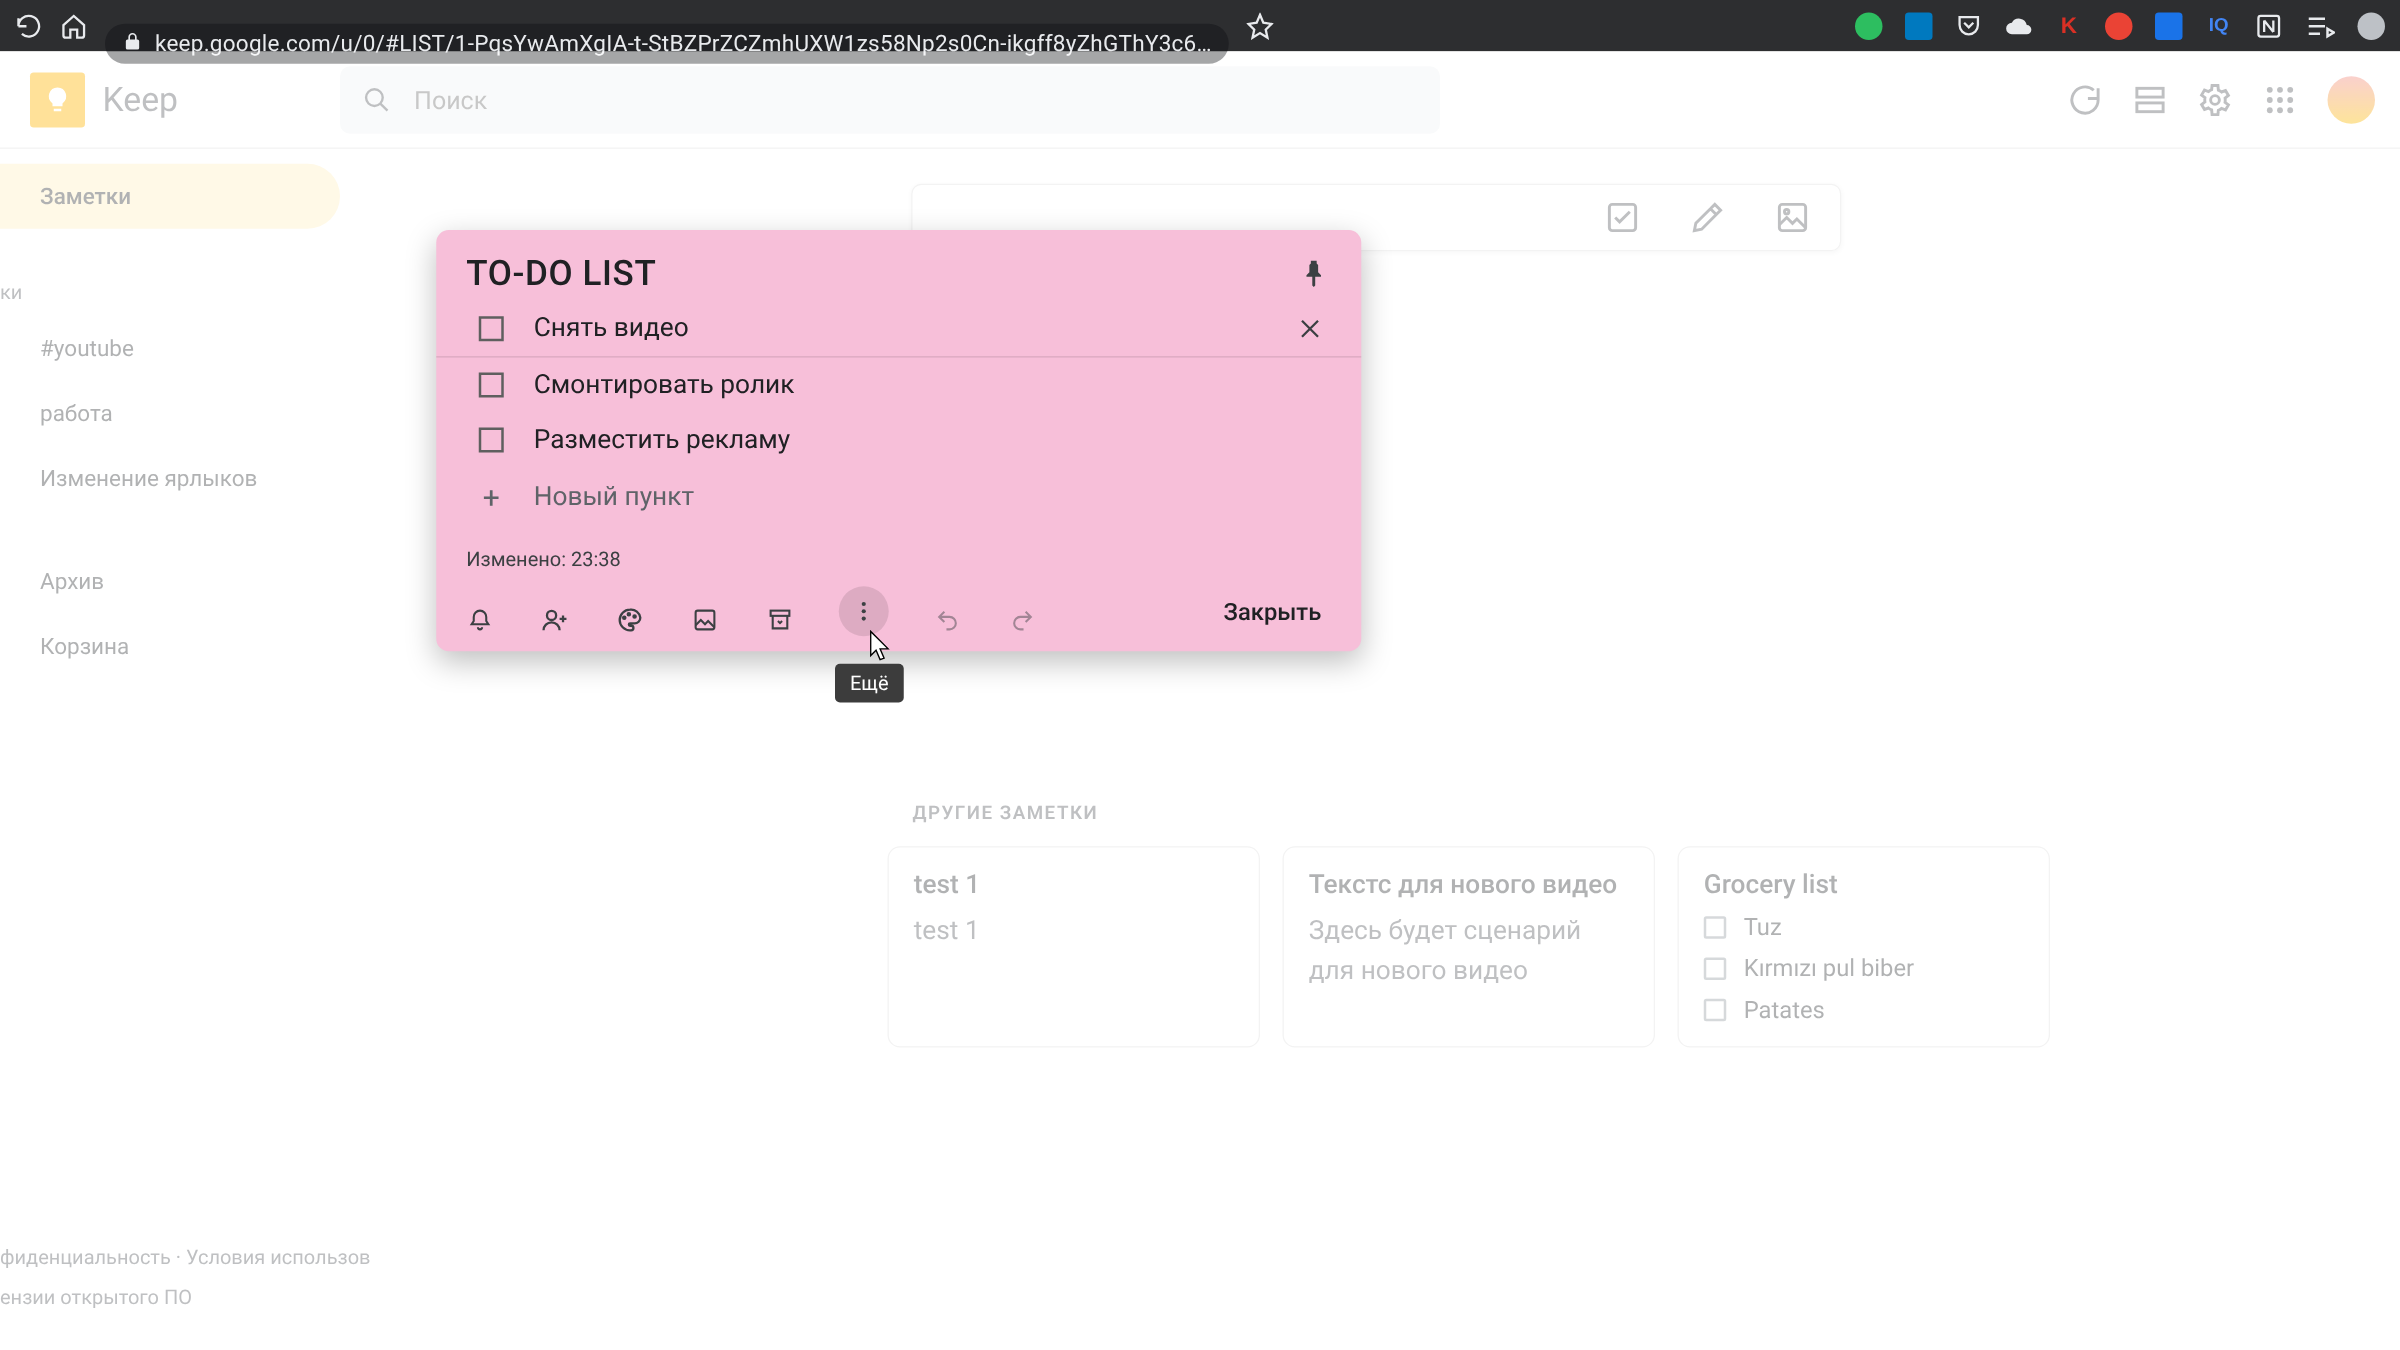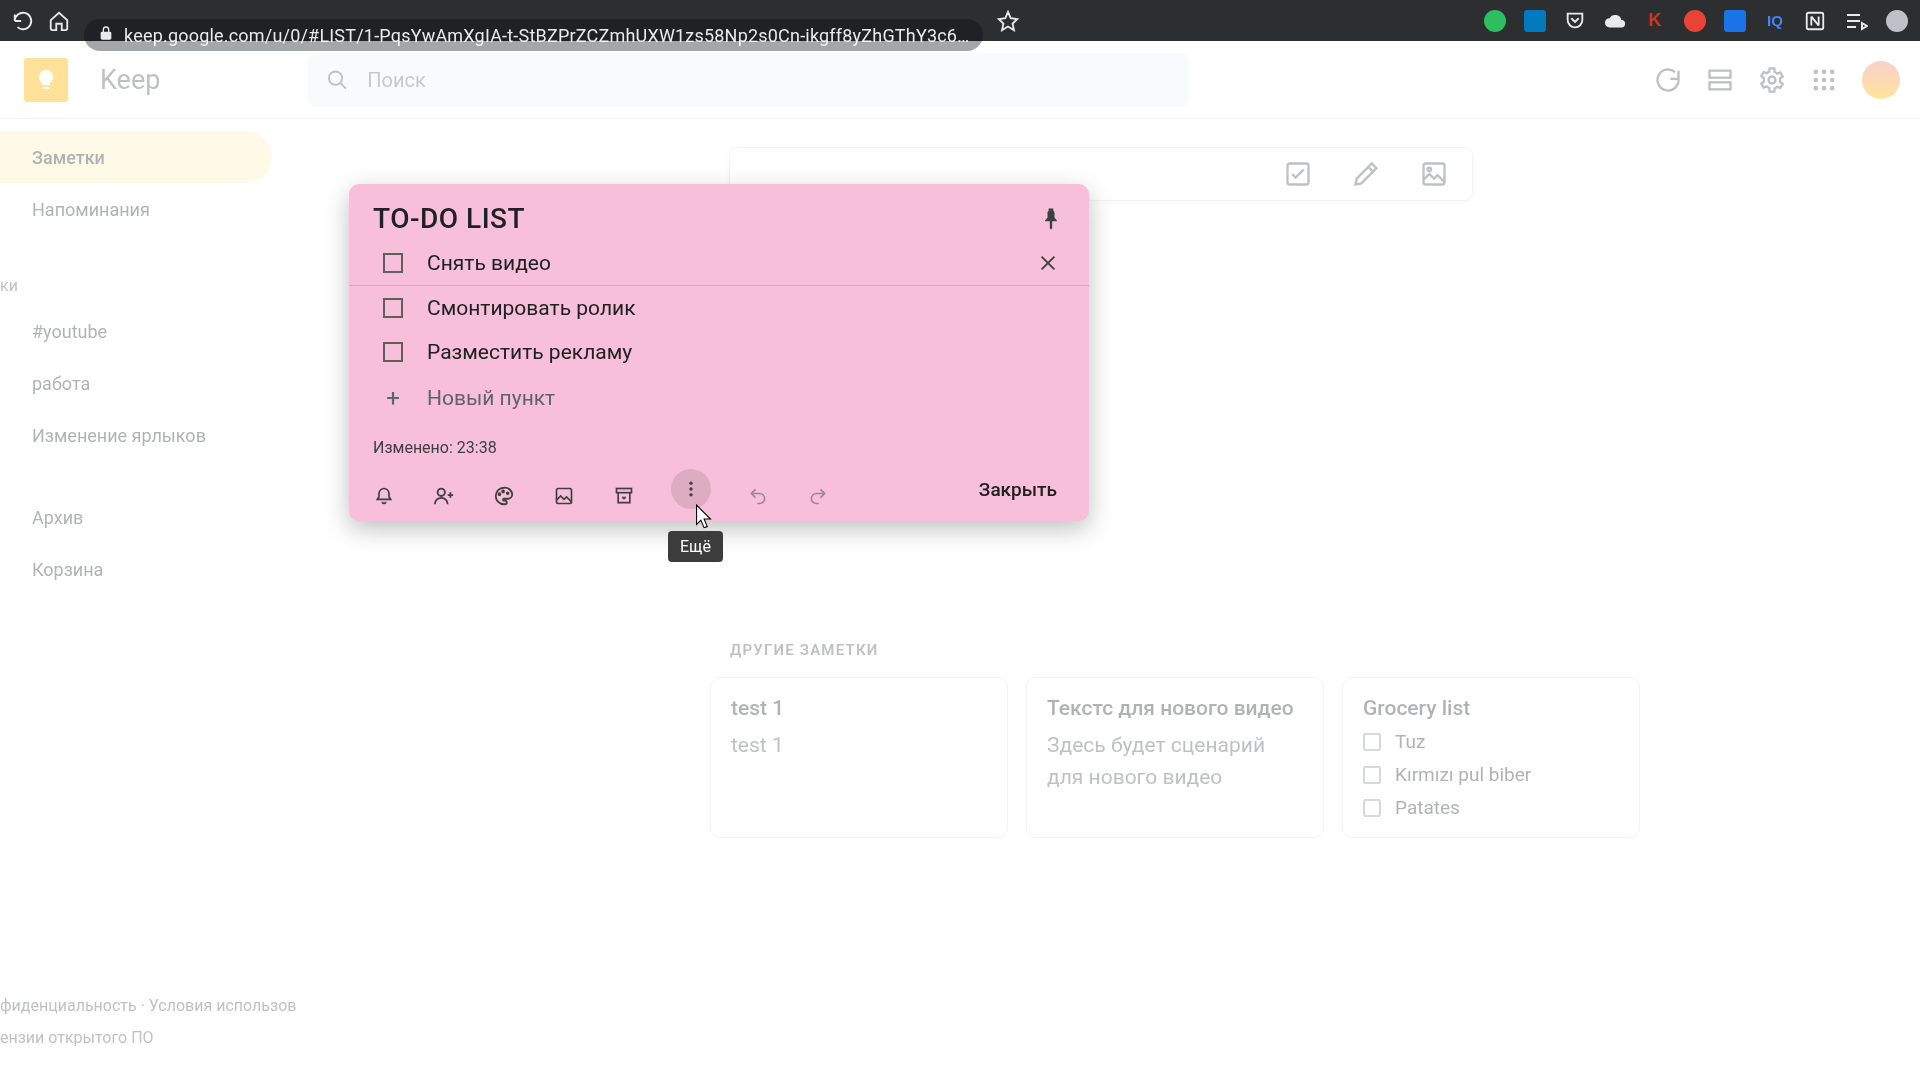--- a/index.html
+++ b/index.html
@@ -10,21 +10,21 @@
 .browser-bar svg { flex-shrink:0; }
 .addr { flex:0 0 auto; display:flex; align-items:flex-start; gap:10px; background:#202124; border-radius:20px; padding:6px 14px; height:32px;margin-top:28px; }
 .addr-text { color:#e8eaed; font-size:18px; letter-spacing:.2px; }
 .ext-icons { margin-left:auto; display:flex; align-items:center; gap:18px; }
 .ext-icon { width:22px; height:22px; border-radius:3px; }
 
 
 .dim { position:absolute; inset:41px 0 0 0; background:rgba(255,255,255,.6); pointer-events:none; z-index:5; }
 
 
-.header { height:78px; display:flex; align-items:center; padding:0 20px 0 24px; border-bottom:1px solid #e0e0e0; gap:28px; }
+.header { height:78px; display:flex; align-items:center; padding:0 20px 0 24px; border-bottom:1px solid #e0e0e0; gap:10px; }
 .logo-sq { width:44px; height:44px; background:#ffb400; border-radius:3px; display:flex; align-items:center; justify-content:center; }
 .logo-sq svg { width:24px; height:24px; }
 .logo-text { font-size:27px; color:#5f6368; font-weight:400; margin-left:4px; }
 .search-box { margin-left:120px; flex:0 0 880px; height:54px; background:#f1f3f4; border-radius:8px; display:flex; align-items:center; padding:0 18px; gap:18px; }
 .search-box input { border:none; background:transparent; font-size:20px; color:#5f6368; outline:none; width:100%; }
 .hdr-right { margin-left:auto; display:flex; align-items:center; gap:24px; }
 .hdr-icon { width:28px; height:28px; color:#5f6368; }
 
 
 .layout { display:flex; height:calc(100% - 41px - 78px); }
@@ -153,23 +153,20 @@
       </svg>
     <div style="width:38px;height:38px;border-radius:50%;background:linear-gradient(#f28b82,#fbbc04)"></div>
   </div>
 </div>
 
 <div class="layout">
   <div class="sidebar">
     <div class="side-item active">
         <span>Заметки</span>
       </div>
-    <div class="side-item">
-        <span>Напоминания</span>
-      </div>
     <div class="side-sep" style="margin-top:30px">ки</div>
     <div class="side-item">
         <span>#youtube</span>
       </div>
     <div class="side-item">
         <span>работа</span>
       </div>
     <div class="side-item">
         <span>Изменение ярлыков</span>
       </div>

